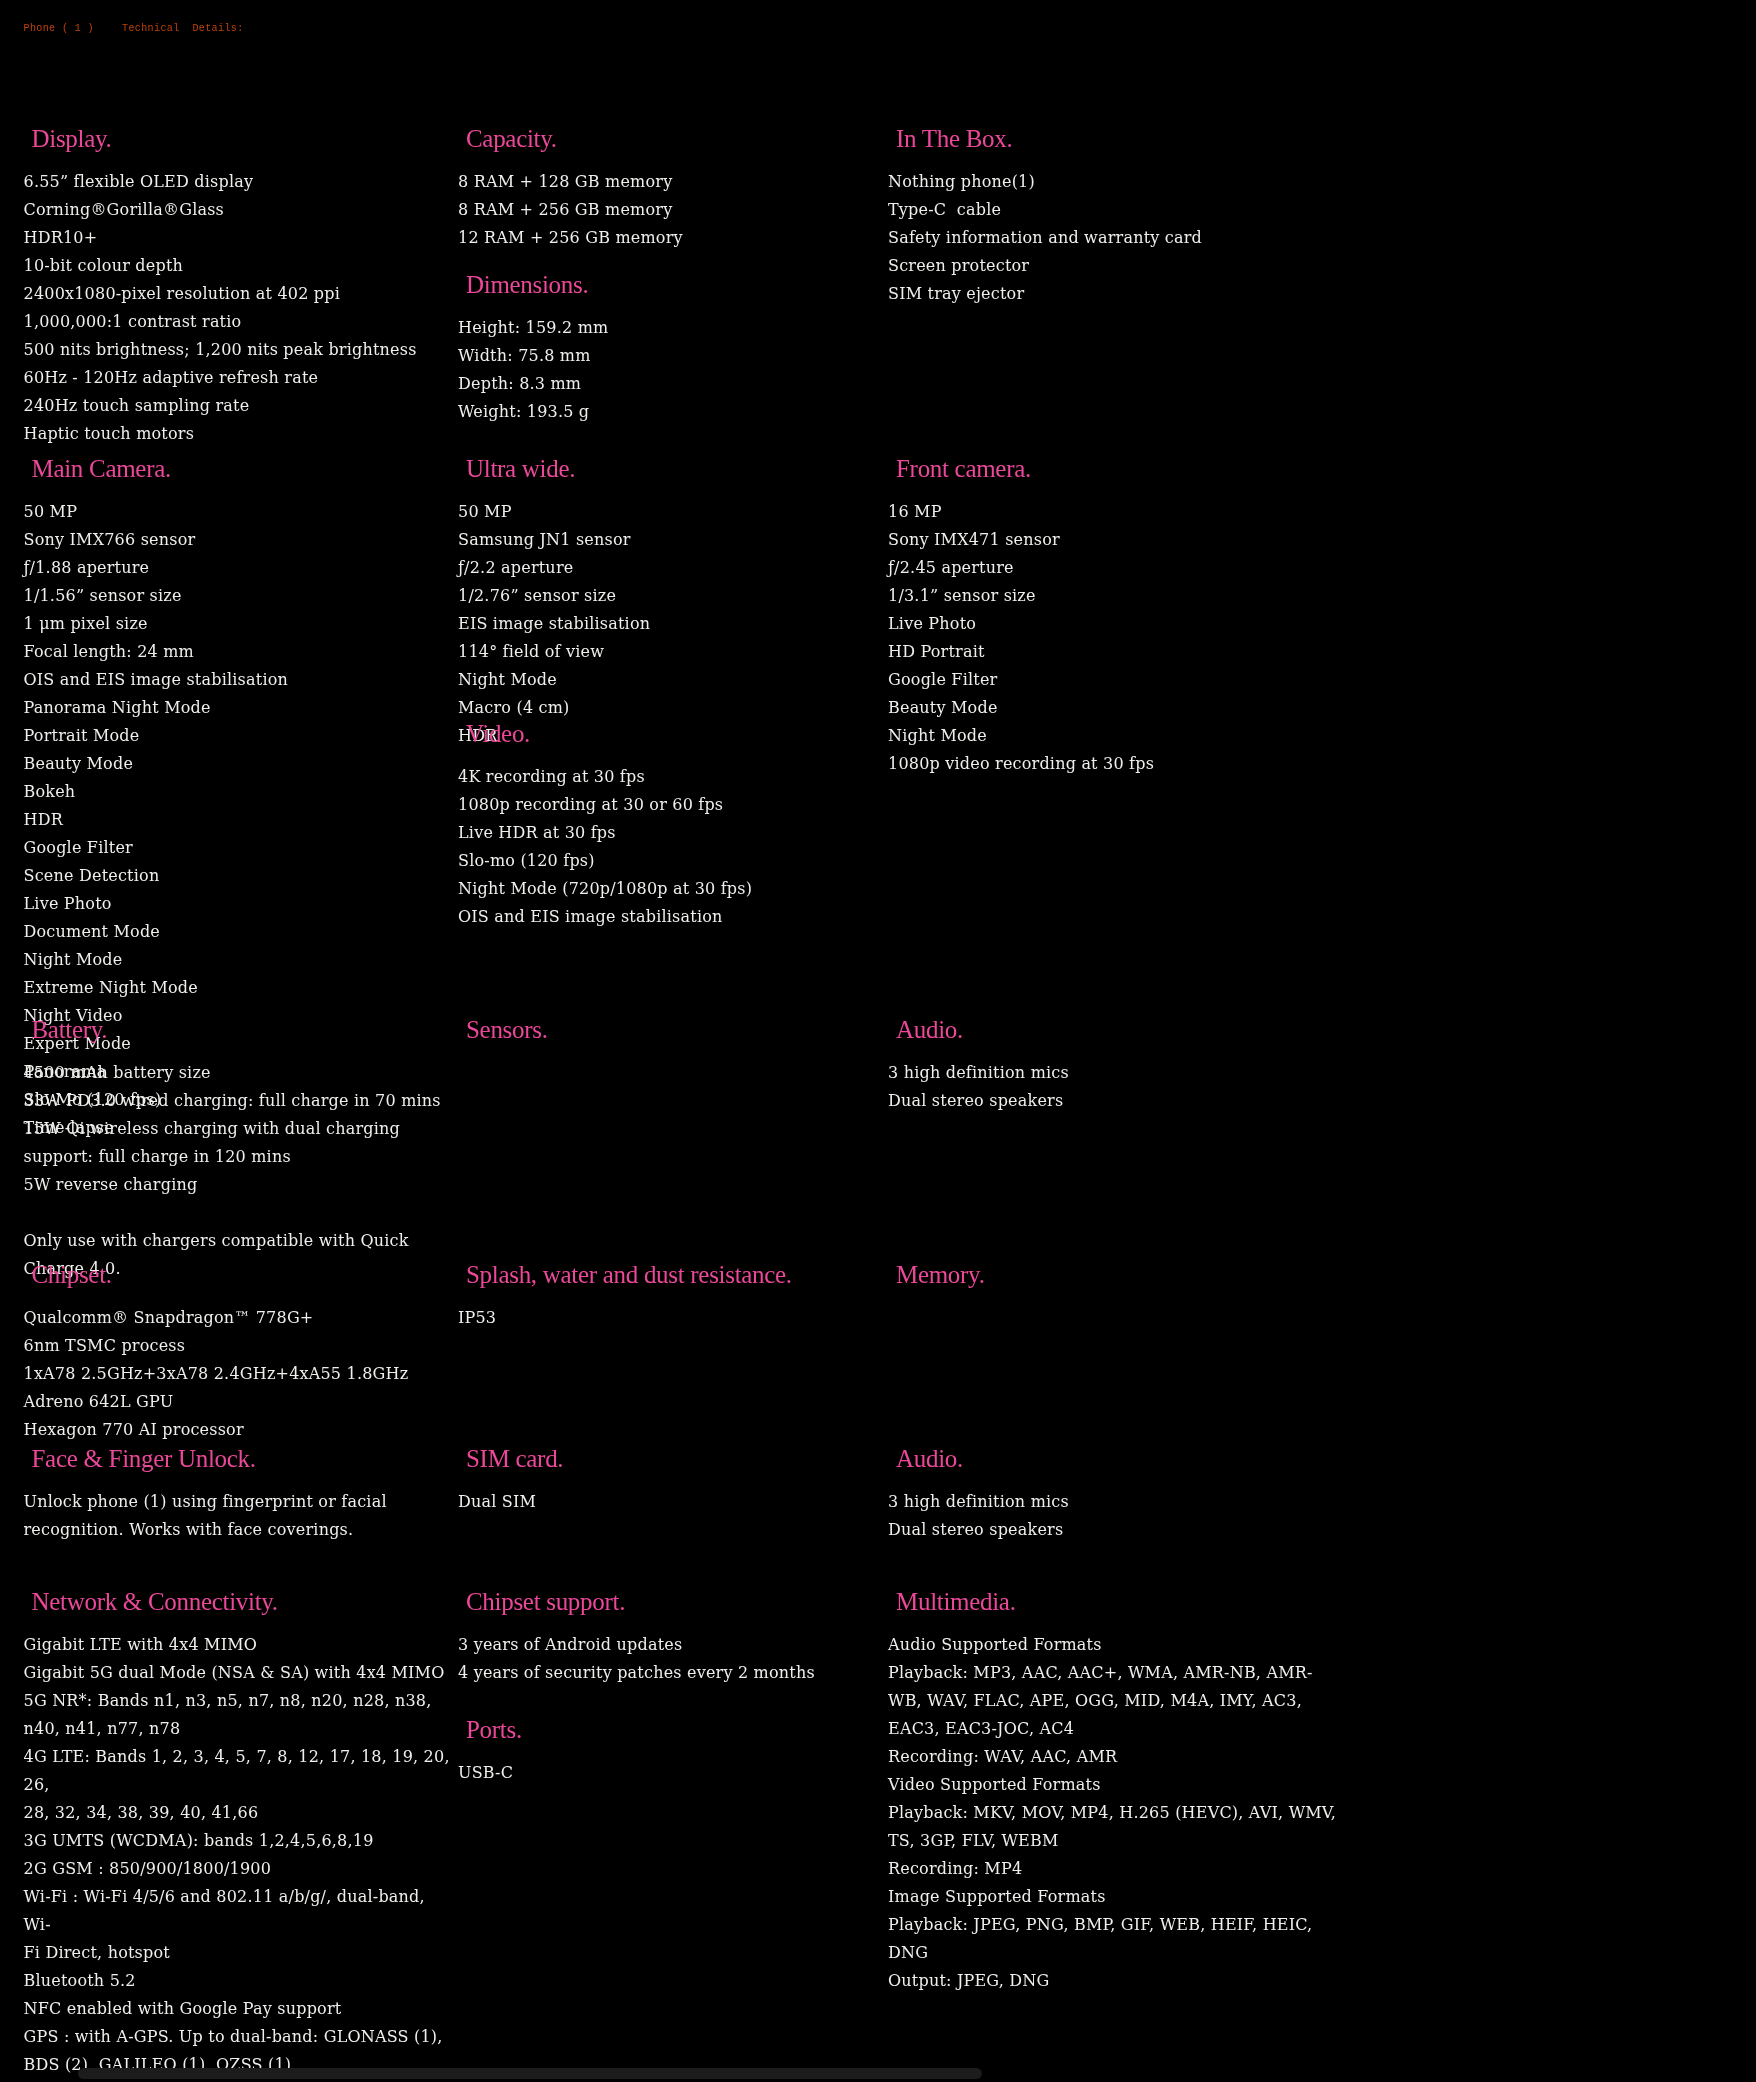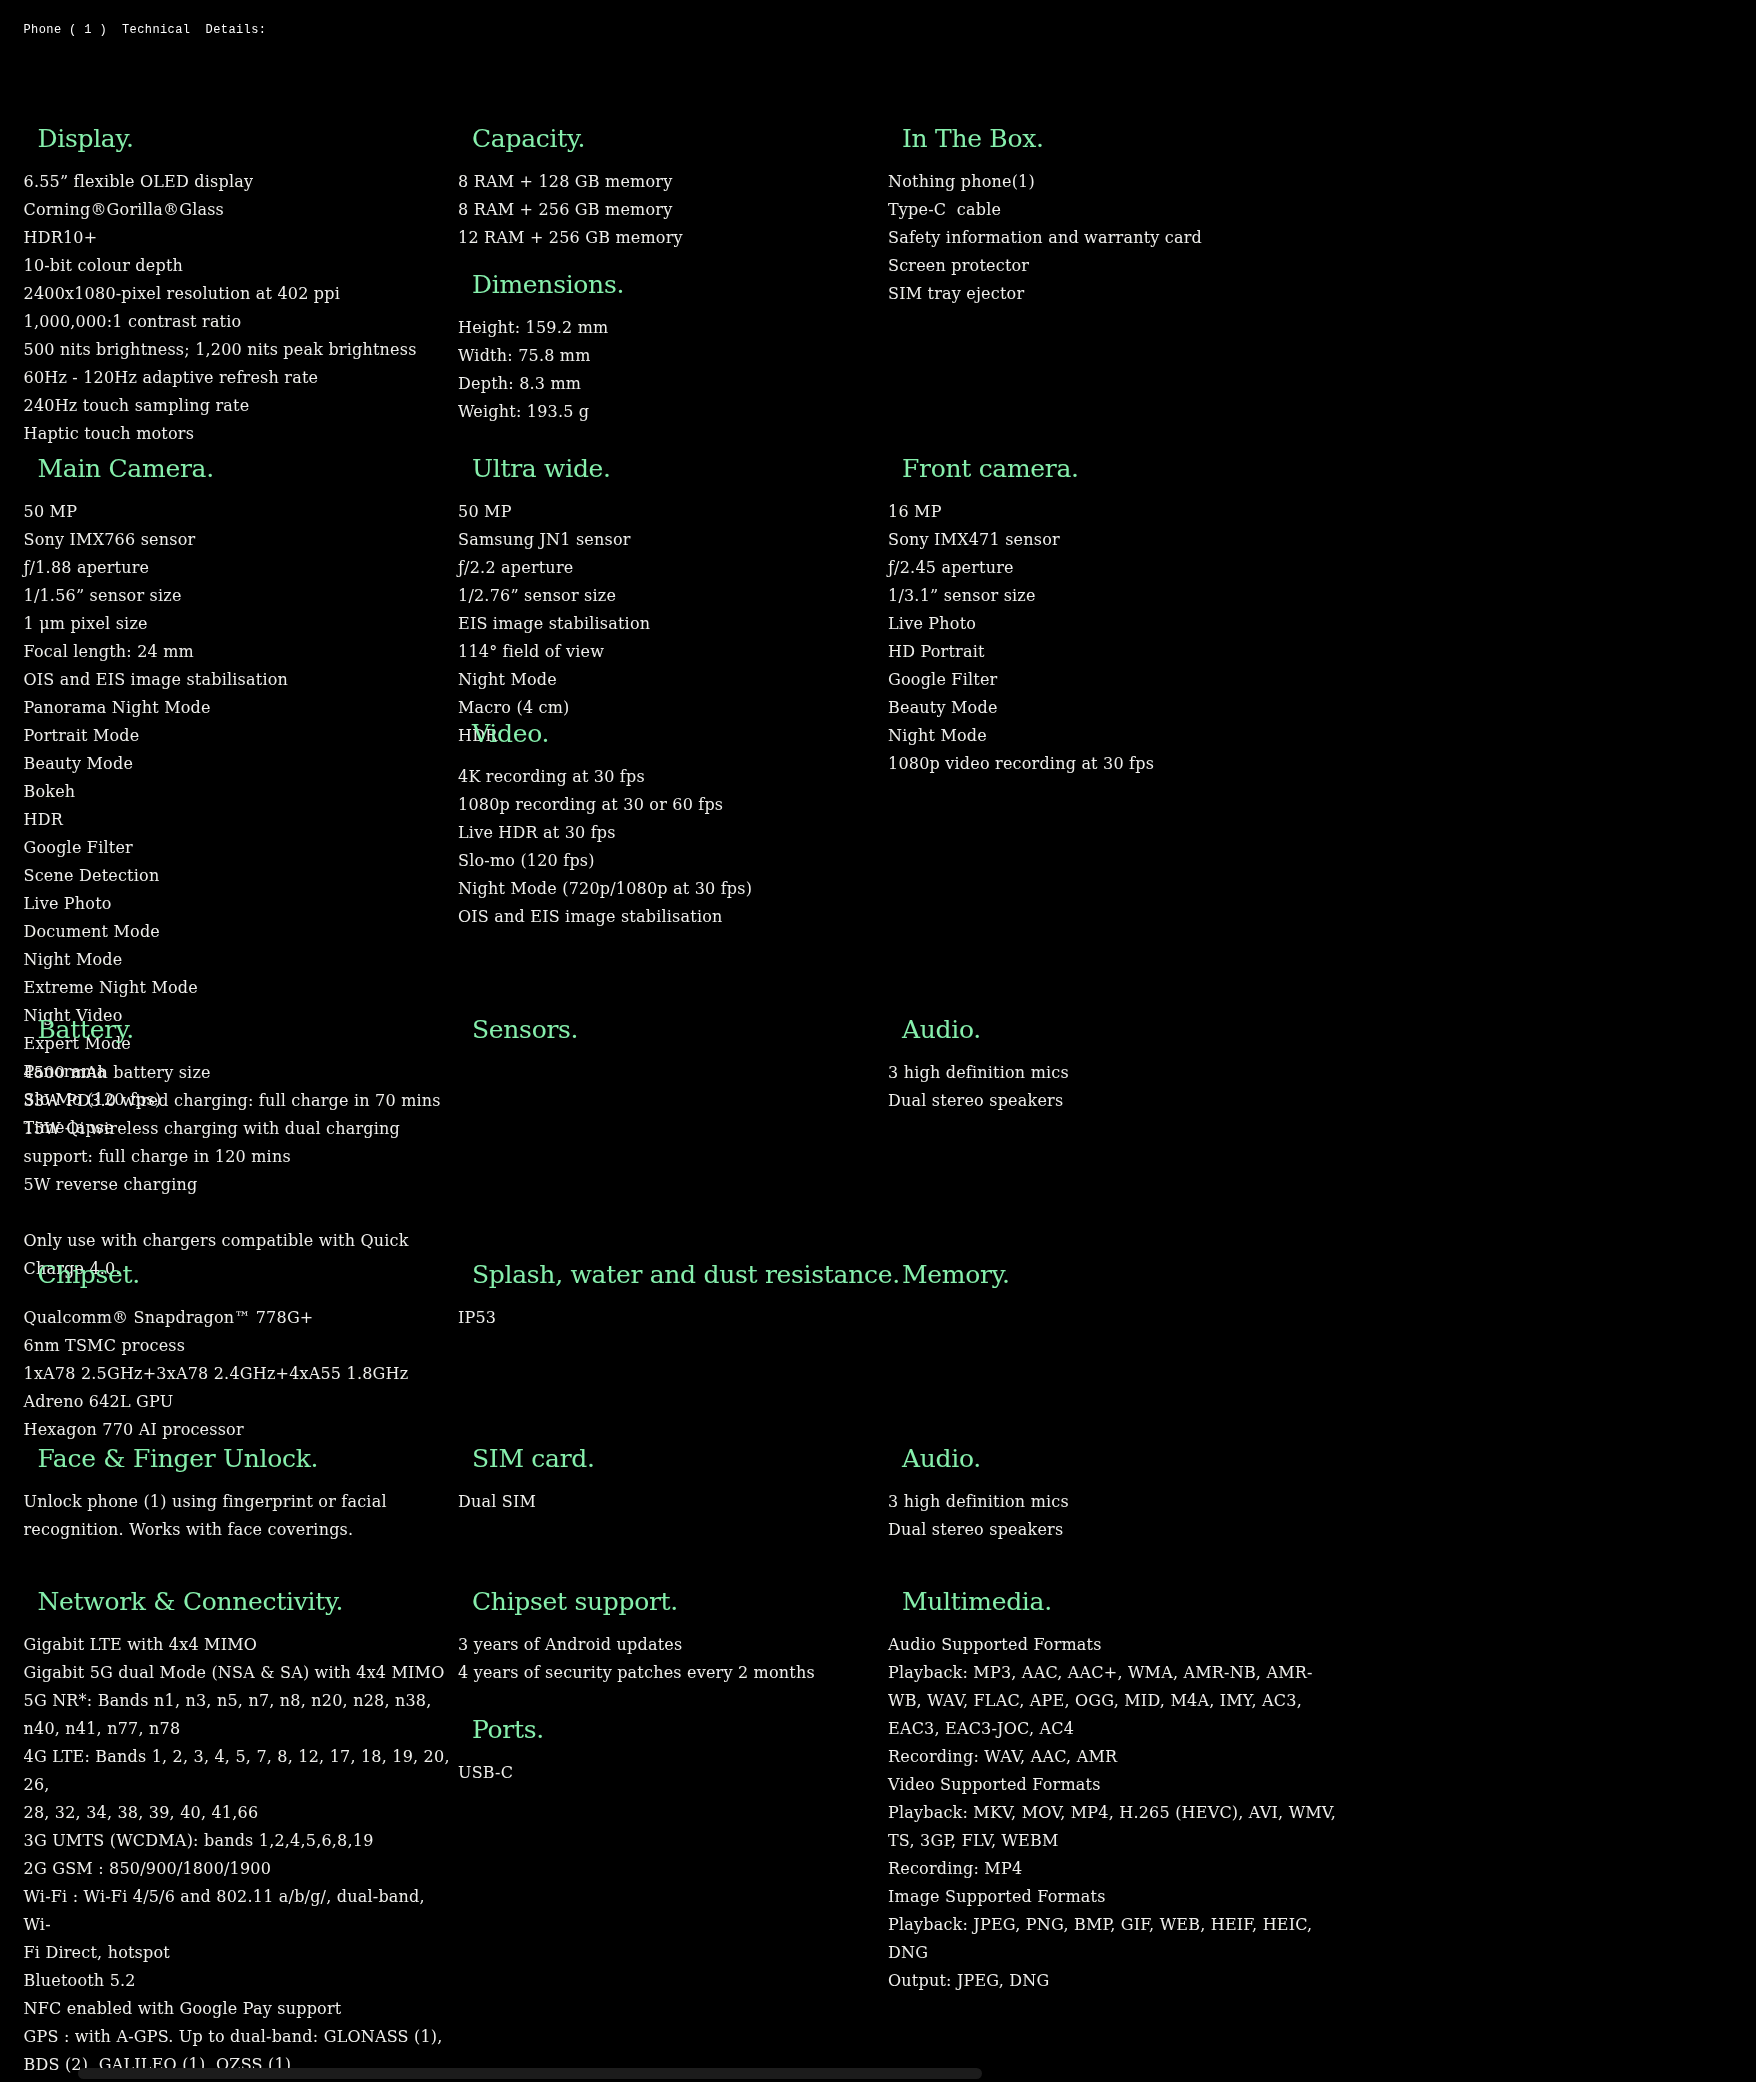--- a/index.html
+++ b/index.html
@@ -1,25 +1,25 @@
 <!DOCTYPE html>
 <html style="font-size:14px"><head>
 <meta charset="utf-8">
 <style>
   html,body{margin:0;padding:0;background:#000;}
   .page{position:relative;width:1756px;height:2082px;background:#000;overflow:hidden;
         font-family:"DejaVu Serif",serif;color:#f1f1ef;}
   .tophdr{position:absolute;top:22.6px;left:0;width:100%;height:26px;}
   .tophdr span{position:absolute;font-family:"Liberation Mono",monospace;
-        font-size:12px;letter-spacing:0.4px;color:#ffffff;white-space:pre;}
+        font-size:10px;letter-spacing:0.4px;color:#c2410c;white-space:pre;}
   .t1{left:23.5px;}
   .t2{left:122px;}
   .sec{position:absolute;width:432px;}
-  .sec h2{margin:0 0 13px 14px;font-size:25px;font-weight:400;line-height:32px;
-        letter-spacing:-0.3px;color:#86efac;white-space:nowrap;}
+  .sec h2{margin:0 0 13px 8px;font-size:25px;font-weight:400;line-height:32px;
+        letter-spacing:-0.3px;color:#ec4899;white-space:nowrap;font-family:Liberation Serif, serif;}
   .sec .b{font-size:16px;line-height:28px;letter-spacing:0.2px;
         white-space:pre-wrap;color:#efefec;}
   .c1{left:23.5px;}  .c2{left:458px;}  .c3{left:888px;width:452px;}
   .r1{top:123px;} .rdim{top:269px;} .r2{top:453px;} .rvid{top:718px;}
   .r3{top:1014px;} .r4{top:1259px;} .r5{top:1443px;} .r6{top:1586px;} .rport{top:1714px;}
   .bottom-bar{position:absolute;left:78px;top:2068px;width:904px;height:11.3px;
         background:#1c1c1c;border-radius:6px;}
 </style>
 </head>
 <body>

